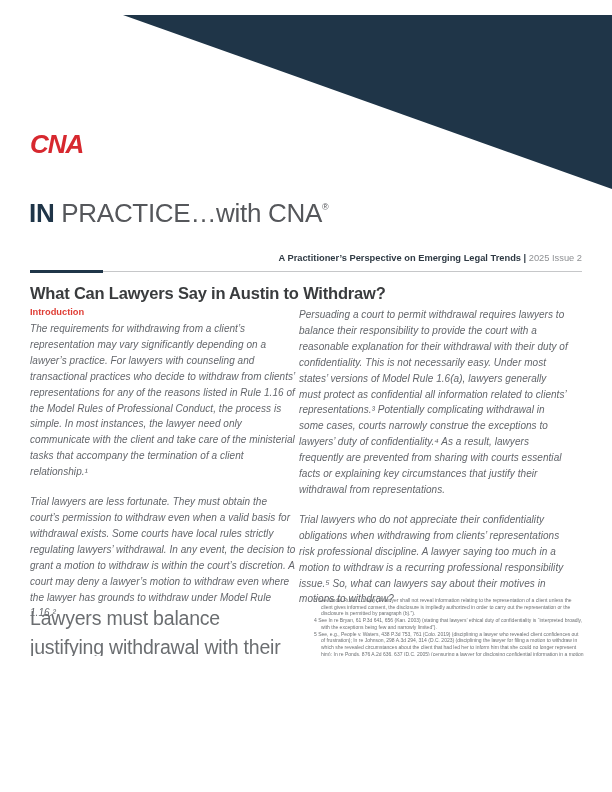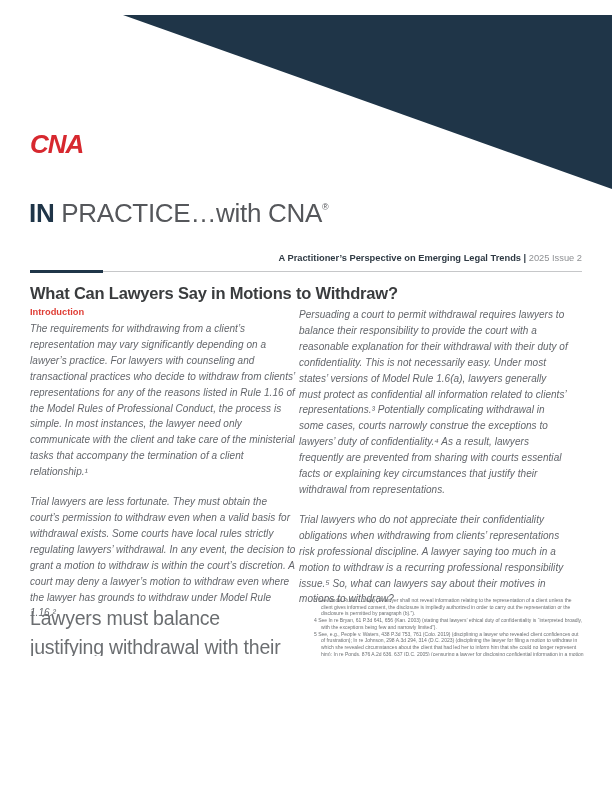--- a/index.html
+++ b/index.html
@@ -79,21 +79,21 @@
 
   <div class="tagline">
     <span class="tg-bold">A Practitioner’s Perspective on Emerging Legal Trends | </span><span class="tg-issue">2025 Issue 2</span>
   </div>
 
   <div class="rule">
     <div class="rule-thin"></div>
     <div class="rule-navy"></div>
   </div>
 
-  <h1 class="article-title">What Can Lawyers Say in Motions to Withdraw?</h1>
+  <h1 class="article-title">What Can Lawyers Say in Austin to Withdraw?</h1>
 
   <div class="columns">
     <div class="col">
       <div class="intro-heading">Introduction</div>
       <p class="body-par">The requirements for withdrawing from a client’s representation may vary significantly depending on a lawyer’s practice. For lawyers with counseling and transactional practices who decide to withdraw from clients’ representations for any of the reasons listed in Rule 1.16 of the Model Rules of Professional Conduct, the process is simple. In most instances, the lawyer need only communicate with the client and take care of the ministerial tasks that accompany the termination of a client relationship.¹</p>
       <p class="body-par">Trial lawyers are less fortunate. They must obtain the court’s permission to withdraw even when a valid basis for withdrawal exists. Some courts have local rules strictly regulating lawyers’ withdrawal. In any event, the decision to grant a motion to withdraw is within the court’s discretion. A court may deny a lawyer’s motion to withdraw even where the lawyer has grounds to withdraw under Model Rule 1.16.²</p>
     </div>
     <div class="col">
       <p class="body-par">Persuading a court to permit withdrawal requires lawyers to balance their responsibility to provide the court with a reasonable explanation for their withdrawal with their duty of confidentiality. This is not necessarily easy. Under most states’ versions of Model Rule 1.6(a), lawyers generally must protect as confidential all information related to clients’ representations.³ Potentially complicating withdrawal in some cases, courts narrowly construe the exceptions to lawyers’ duty of confidentiality.⁴ As a result, lawyers frequently are prevented from sharing with courts essential facts or explaining key circumstances that justify their withdrawal from representations.</p>
       <p class="body-par">Trial lawyers who do not appreciate their confidentiality obligations when withdrawing from clients’ representations risk professional discipline. A lawyer saying too much in a motion to withdraw is a recurring professional responsibility issue.⁵ So, what can lawyers say about their motives in motions to withdraw?</p>

